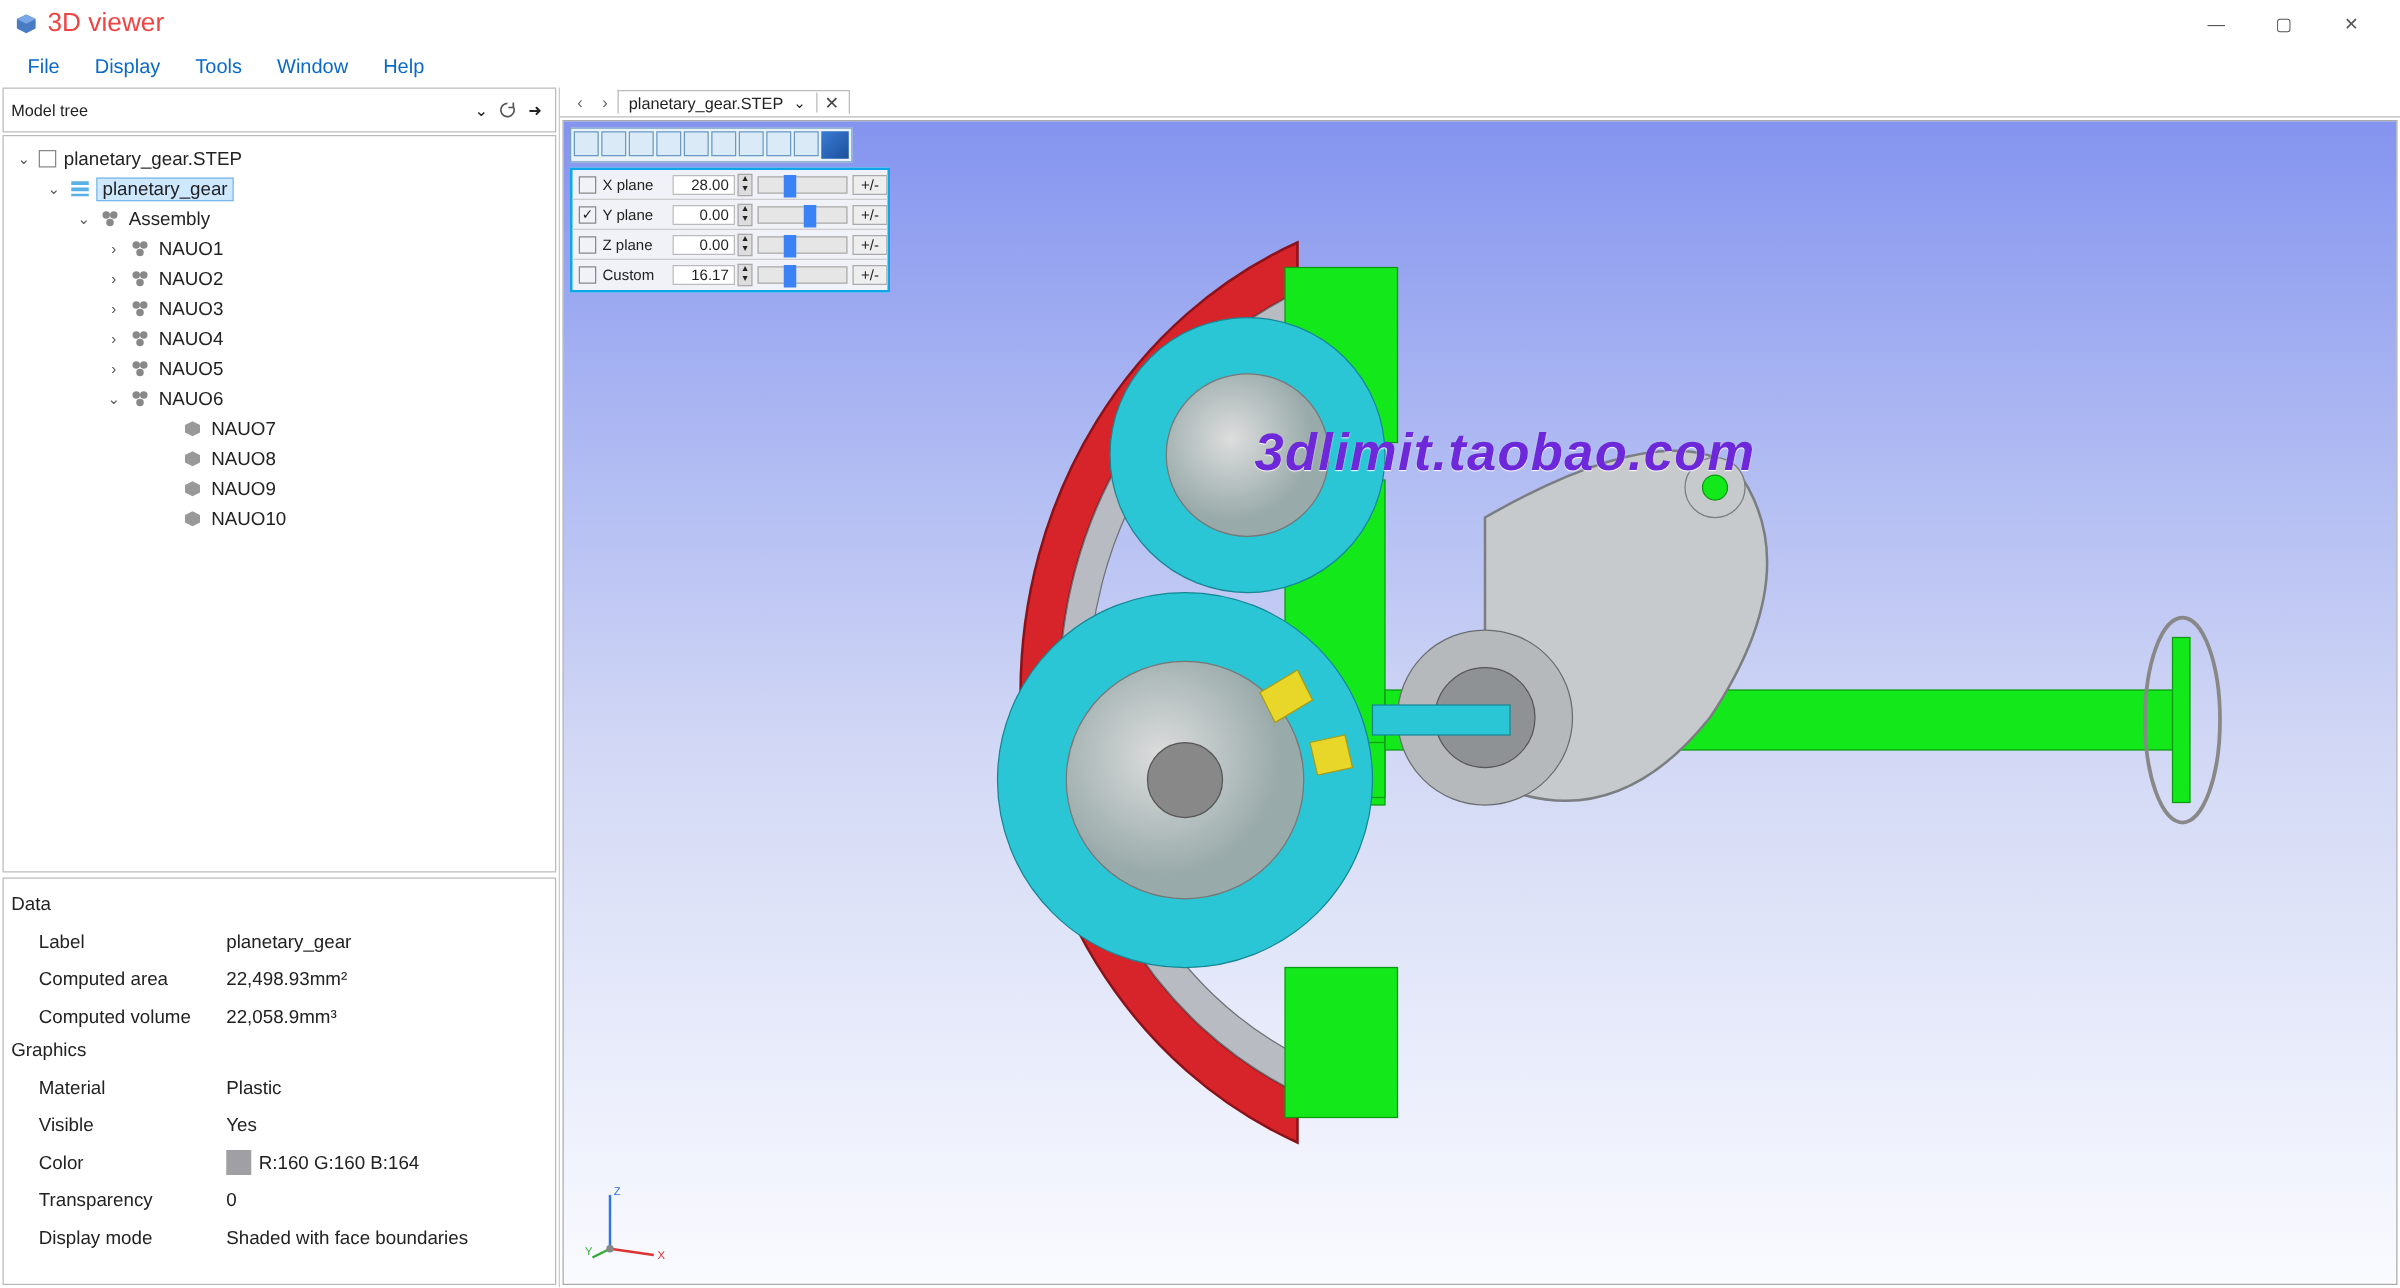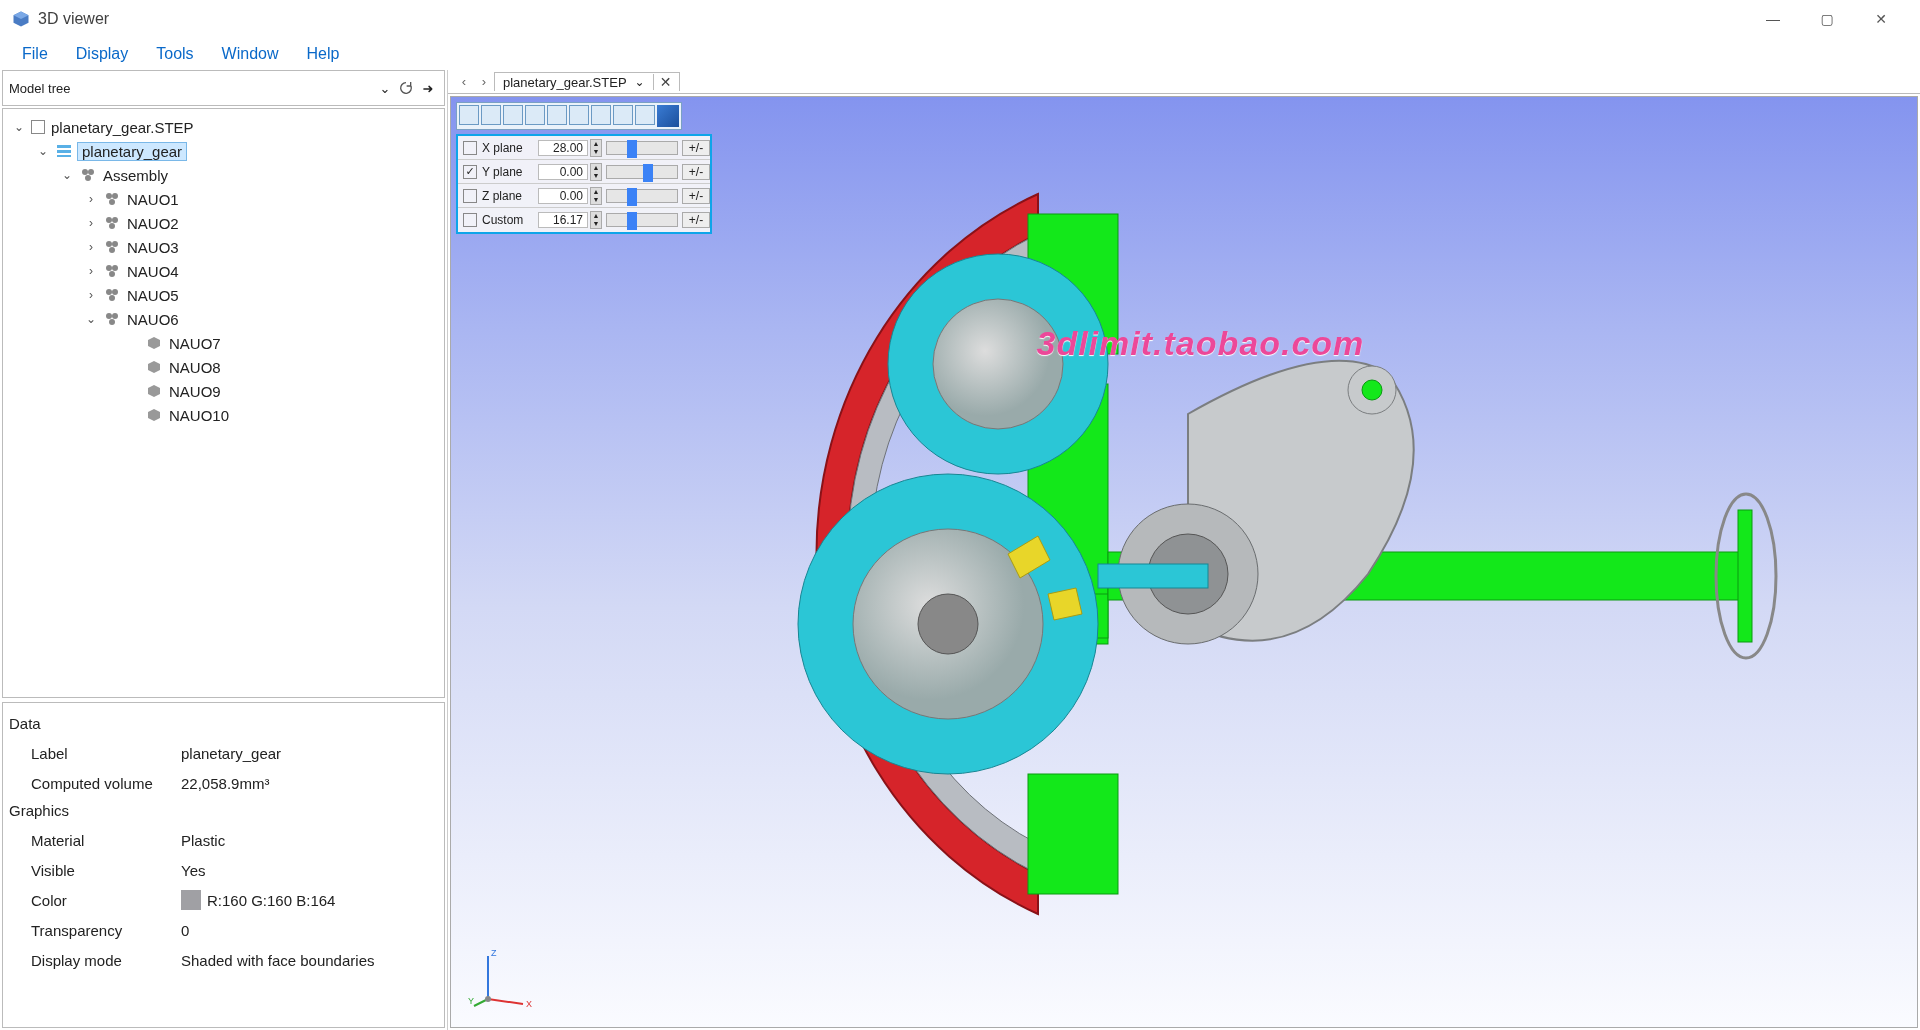--- a/index.html
+++ b/index.html
@@ -1,19 +1,19 @@
 <!DOCTYPE html>
 <html><head>
 <meta charset="utf-8">
 <style>
 * { margin:0; padding:0; box-sizing:border-box; font-family:"Segoe UI",Tahoma,sans-serif; }
 body { width:1920px; height:1030px; background:#fff; overflow:hidden; font-size:14px; color:#222; }
 .titlebar { height:38px; display:flex; align-items:center; padding:0 12px; background:#fff; }
 .titlebar .logo { width:18px; height:18px; margin-right:8px; }
-.titlebar .title { font-size:16px; color:#404040; flex:1; }
+.titlebar .title { font-size:21px; color:#ef4444; flex:1; }
 .winctl { display:flex; gap:0; }
 .winctl div { width:54px; height:34px; display:flex; align-items:center; justify-content:center; color:#555; font-size:14px; }
 .menubar { height:32px; display:flex; align-items:center; padding:0 8px; gap:0; background:#fff; }
 .menubar span { padding:4px 14px; color:#0a69c9; font-size:16px; cursor:pointer; }
 .content { display:flex; height:calc(1030px - 70px); }
 .leftcol { width:448px; display:flex; flex-direction:column; border-right:1px solid #ccc; }
 .treetop { height:36px; border:1px solid #bbb; margin:0 2px; display:flex; align-items:center; font-family:"Courier New",monospace; font-size:13px; padding:0 6px; background:#fff; }
 .treetop .lbl { flex:1; }
 .treetop .dd { width:18px; text-align:center; }
 .treetop .ico { width:20px; height:20px; margin-left:2px; display:flex; align-items:center; justify-content:center; }
@@ -44,21 +44,21 @@
 .clippanel { position:absolute; top:40px; left:8px; border:2px solid #0ea5e9; background:rgba(245,245,248,0.96); font-family:"Courier New",monospace; font-size:12px; }
 .clippanel .r { display:flex; align-items:center; height:24px; border-bottom:1px solid #ccc; }
 .clippanel .r:last-child { border-bottom:none; }
 .clippanel .cb { width:14px; height:14px; border:1px solid #888; margin:0 5px; display:flex; align-items:center; justify-content:center; font-size:11px; }
 .clippanel .pl { width:56px; }
 .clippanel .val { width:50px; text-align:right; padding:0 4px; border:1px solid #bbb; background:#fff; margin-right:2px; }
 .clippanel .spin { width:12px; height:18px; background:#ddd; border:1px solid #aaa; display:flex; flex-direction:column; font-size:7px; line-height:8px; text-align:center; }
 .clippanel .sl { width:72px; height:14px; background:#e6e6e6; border:1px solid #aaa; margin:0 4px; position:relative; }
 .clippanel .sl .thumb { position:absolute; top:-2px; width:10px; height:18px; background:#3b82f6; }
 .clippanel .pm { width:28px; text-align:center; border:1px solid #aaa; background:#eee; }
-.watermark { position:absolute; left:50%; top:230px; transform:translateX(-45%); font-size:34px; font-weight:bold; color:#ec4899; font-style:italic; text-shadow:0 1px 1px #fff; letter-spacing:1px; }
+.watermark { position:absolute; left:50%; top:244px; transform:translateX(-45%); font-size:42px; font-weight:bold; color:#6d28d9; font-style:italic; text-shadow:0 1px 1px #fff; letter-spacing:1px; }
 .axis { position:absolute; left:20px; bottom:16px; width:70px; height:70px; }
 .model { position:absolute; left:180px; top:60px; width:1160px; height:800px; }
 </style>
 </head>
 <body>
 
 <div class="titlebar">
   <svg class="logo" viewBox="0 0 24 24">
       <polygon points="12,2 22,7 22,17 12,22 2,17 2,7" fill="#4a7cc4"></polygon>
       <polygon points="12,2 22,7 12,12 2,7" fill="#7aa8e6"></polygon>
@@ -227,20 +227,24 @@
         </div>
     </div>
 
     <div class="props">
       <div class="sec">Data</div>
       <div class="row">
           <span class="k">Label</span>
           <span class="v">planetary_gear</span>
         </div>
       <div class="row">
+          <span class="k">Computed area</span>
+          <span class="v">22,498.93mm²</span>
+        </div>
+      <div class="row">
           <span class="k">Computed volume</span>
           <span class="v">22,058.9mm³</span>
         </div>
       <div class="sec">Graphics</div>
       <div class="row">
           <span class="k">Material</span>
           <span class="v">Plastic</span>
         </div>
       <div class="row">
           <span class="k">Visible</span>

